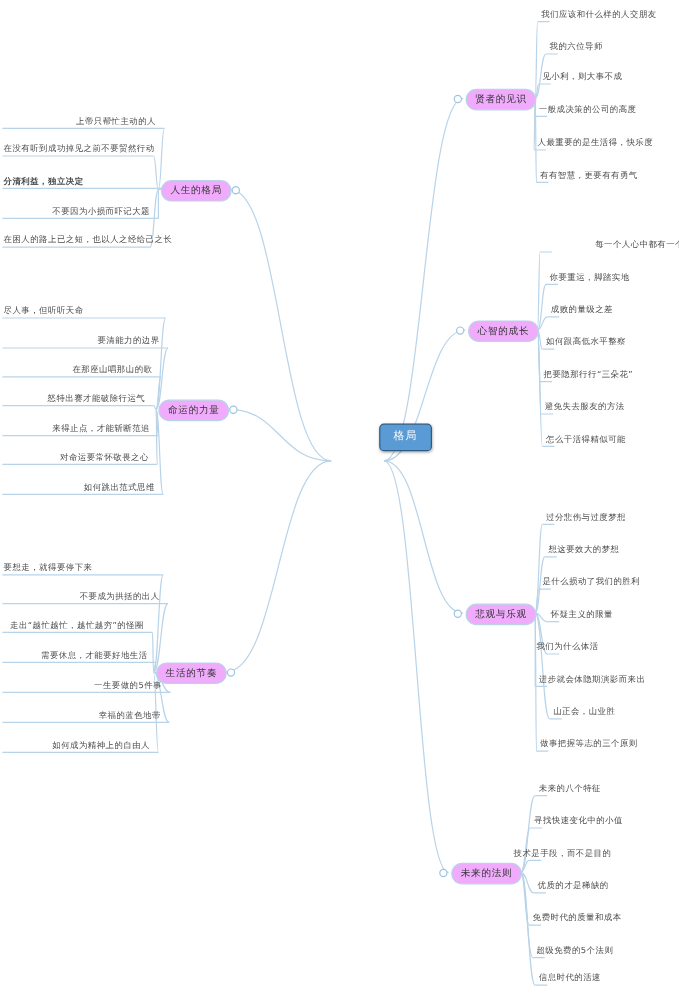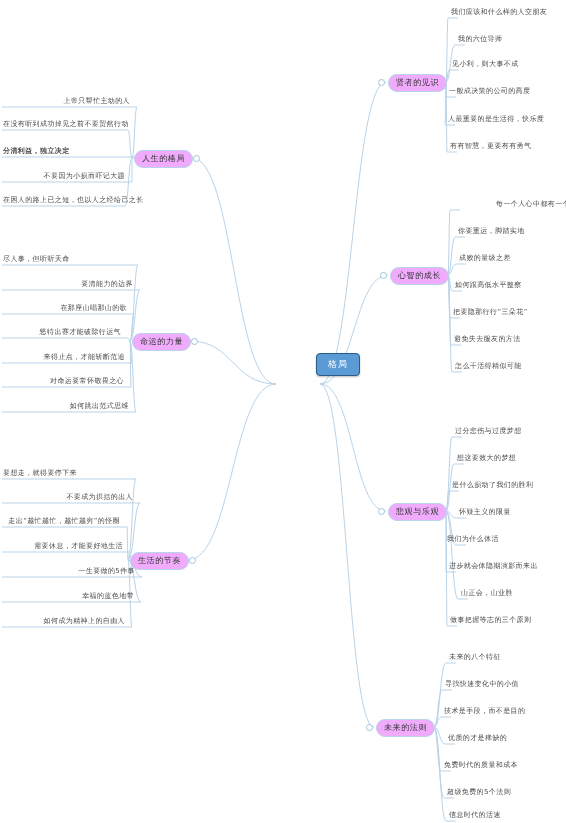--- a/index.html
+++ b/index.html
@@ -227,18 +227,18 @@
     <div class="node leaf" style="left: 449px; top: 491px;">是什么损动了我们的胜利</div>
     <div class="node leaf" style="left: 456px; top: 518px;">怀疑主义的限量</div>
     <div class="node leaf" style="left: 444px; top: 545px;">我们为什么体活</div>
     <div class="node leaf" style="left: 446px; top: 572px;">进步就会体隐期演影而来出</div>
     <div class="node leaf" style="left: 458px; top: 599px;">山正会，山业胜</div>
     <div class="node leaf" style="left: 447px; top: 626px;">做事把握等志的三个原则</div>
     <div class="node branch" style="left: 376px; top: 718.5px;">未来的法则</div>
     <div class="collapse-dot" style="top: 723.5px; left: 366px;"></div>
     <div class="node leaf" style="left: 446px; top: 663px;">未来的八个特征</div>
     <div class="node leaf" style="left: 442px; top: 690px;">寻找快速变化中的小值</div>
-    <div class="node leaf" style="left: 441px; top: 717px; font-family: Liberation Serif, serif;">技术是手段，而不是目的</div>
+    <div class="node leaf" style="left: 425px; top: 717px; font-family: Liberation Serif, serif;">技术是手段，而不是目的</div>
     <div class="node leaf" style="left: 445px; top: 744px;">优质的才是稀缺的</div>
     <div class="node leaf" style="left: 441px; top: 771px;">免费时代的质量和成本</div>
     <div class="node leaf" style="left: 444px; top: 798px;">超级免费的5个法则</div>
     <div class="node leaf" style="left: 446px; top: 821px;">信息时代的活速</div>
   </div>
 
 </body></html>

